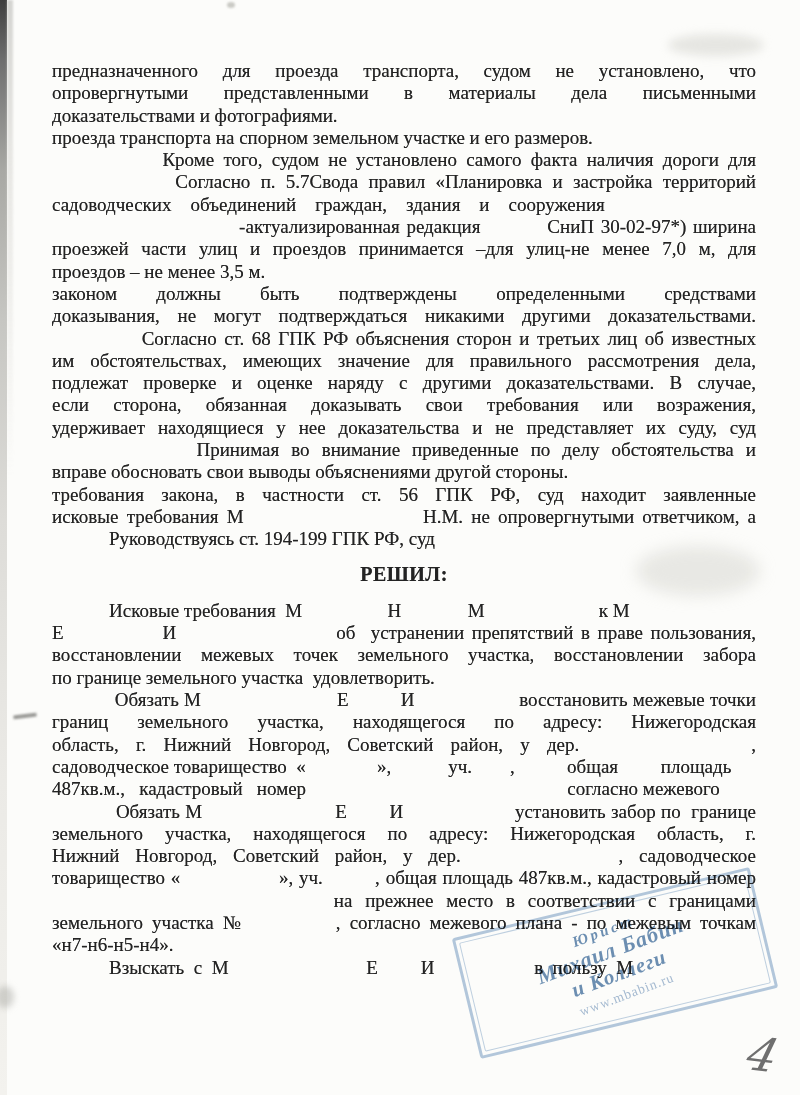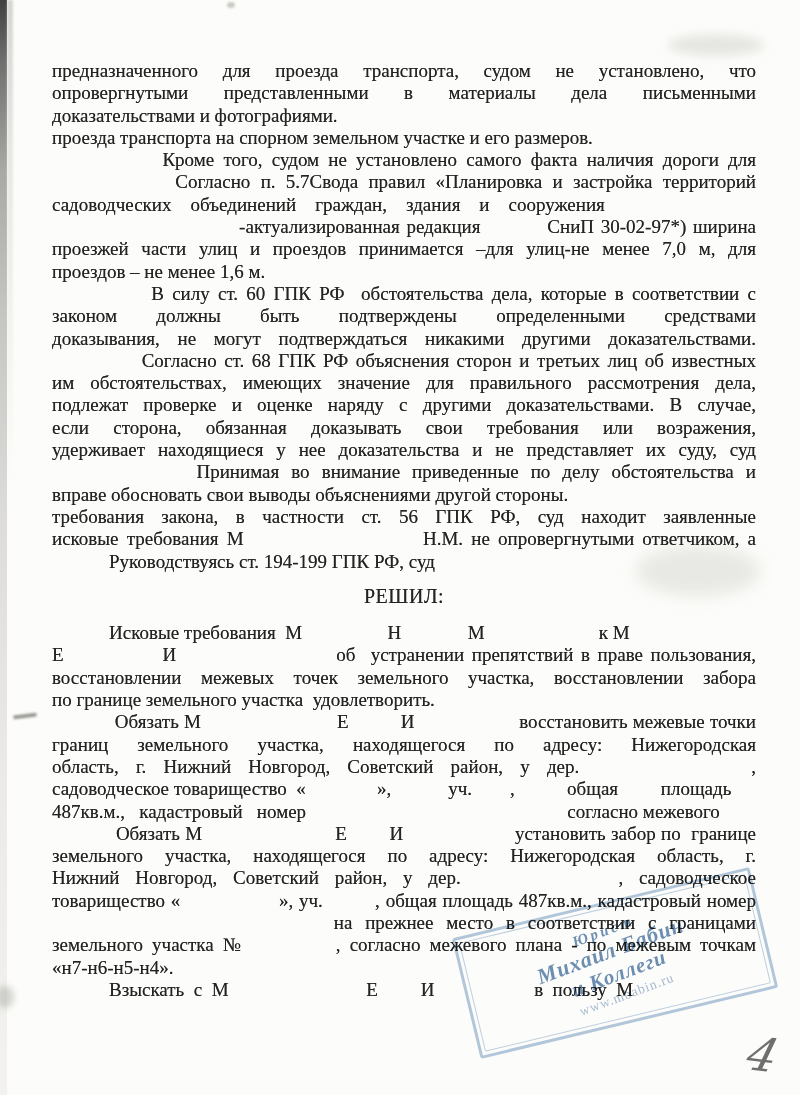--- a/index.html
+++ b/index.html
@@ -32,21 +32,21 @@
     position:absolute;left:52px;top:60px;width:704px;z-index:2;
     color:#232323;
   }
   .line{
     font-size:19px;line-height:22.3px;min-height:22.3px;
     text-align:justify;text-align-last:justify;
     text-shadow:0 0 .5px rgba(30,30,30,.65);
   }
   .line.l{text-align:right;text-align-last:left;}
   .line.h{
-    text-align:center;text-align-last:center;font-weight:normal;
+    text-align:center;text-align-last:center;font-weight:bold;
     font-size:20px;letter-spacing:.5px;margin:12px 0 15px 0;
   }
 
   
   .stamp{
     position:absolute;left:462px;top:901px;width:300px;height:118px;z-index:3;
     transform:rotate(-13.5deg);
     border:3px solid rgba(118,156,196,.55);border-radius:3px;
     mix-blend-mode:multiply;pointer-events:none;
   }
@@ -89,22 +89,21 @@
   <div class="textblock">
       <div class="line j">предназначенного для проезда транспорта, судом не установлено, что</div>
       <div class="line j">опровергнутыми представленными в материалы дела письменными</div>
       <div class="line l">доказательствами и фотографиями.</div>
       <div class="line l">проезда транспорта на спорном земельном участке и его размеров.</div>
       <div class="line j">&nbsp;&nbsp;&nbsp;&nbsp;&nbsp;&nbsp;&nbsp;&nbsp;&nbsp;&nbsp;&nbsp;&nbsp;Кроме того, судом не установлено самого факта наличия дороги для</div>
       <div class="line j">&nbsp;&nbsp;&nbsp;&nbsp;&nbsp;&nbsp;&nbsp;&nbsp;&nbsp;&nbsp;&nbsp;&nbsp;Согласно п. 5.7Свода правил «Планировка и застройка территорий</div>
       <div class="line l">садоводческих&nbsp;&nbsp;&nbsp; объединений&nbsp;&nbsp;&nbsp; граждан,&nbsp;&nbsp;&nbsp; здания&nbsp;&nbsp;&nbsp; и&nbsp;&nbsp;&nbsp; сооружения</div>
       <div class="line j">&nbsp;&nbsp;&nbsp;&nbsp;&nbsp;&nbsp;&nbsp;&nbsp;&nbsp;&nbsp;&nbsp;&nbsp;&nbsp;&nbsp;&nbsp;&nbsp;&nbsp;&nbsp;&nbsp;&nbsp;&nbsp;&nbsp;&nbsp;&nbsp;&nbsp;&nbsp;&nbsp;&nbsp;-актуализированная редакция&nbsp;&nbsp;&nbsp;&nbsp;&nbsp;&nbsp;&nbsp;&nbsp;&nbsp; СниП 30-02-97*) ширина</div>
       <div class="line j">проезжей части улиц и проездов принимается –для улиц-не менее 7,0 м, для</div>
-      <div class="line l">проездов – не менее 1,6 м.</div>
-      <div class="line j">&nbsp;&nbsp;&nbsp;&nbsp;&nbsp;&nbsp;&nbsp;&nbsp;&nbsp;&nbsp;&nbsp;&nbsp;В силу ст. 60 ГПК РФ&nbsp; обстоятельства дела, которые в соответствии с</div>
+      <div class="line l">проездов – не менее 3,5 м.</div>
       <div class="line j">законом должны быть подтверждены определенными средствами</div>
       <div class="line j">доказывания, не могут подтверждаться никакими другими доказательствами.</div>
       <div class="line j">&nbsp;&nbsp;&nbsp;&nbsp;&nbsp;&nbsp;&nbsp;&nbsp;&nbsp;&nbsp;&nbsp;&nbsp;Согласно ст. 68 ГПК РФ объяснения сторон и третьих лиц об известных</div>
       <div class="line j">им обстоятельствах, имеющих значение для правильного рассмотрения дела,</div>
       <div class="line j">подлежат проверке и оценке наряду с другими доказательствами. В случае,</div>
       <div class="line j">если сторона, обязанная доказывать свои требования или возражения,</div>
       <div class="line j">удерживает находящиеся у нее доказательства и не представляет их суду, суд</div>
       <div class="line j">&nbsp;&nbsp;&nbsp;&nbsp;&nbsp;&nbsp;&nbsp;&nbsp;&nbsp;&nbsp;&nbsp;&nbsp;Принимая во внимание приведенные по делу обстоятельства и</div>
       <div class="line l">вправе обосновать свои выводы объяснениями другой стороны.</div>
       <div class="line j">требования закона, в частности ст. 56 ГПК РФ, суд находит заявленные</div>

